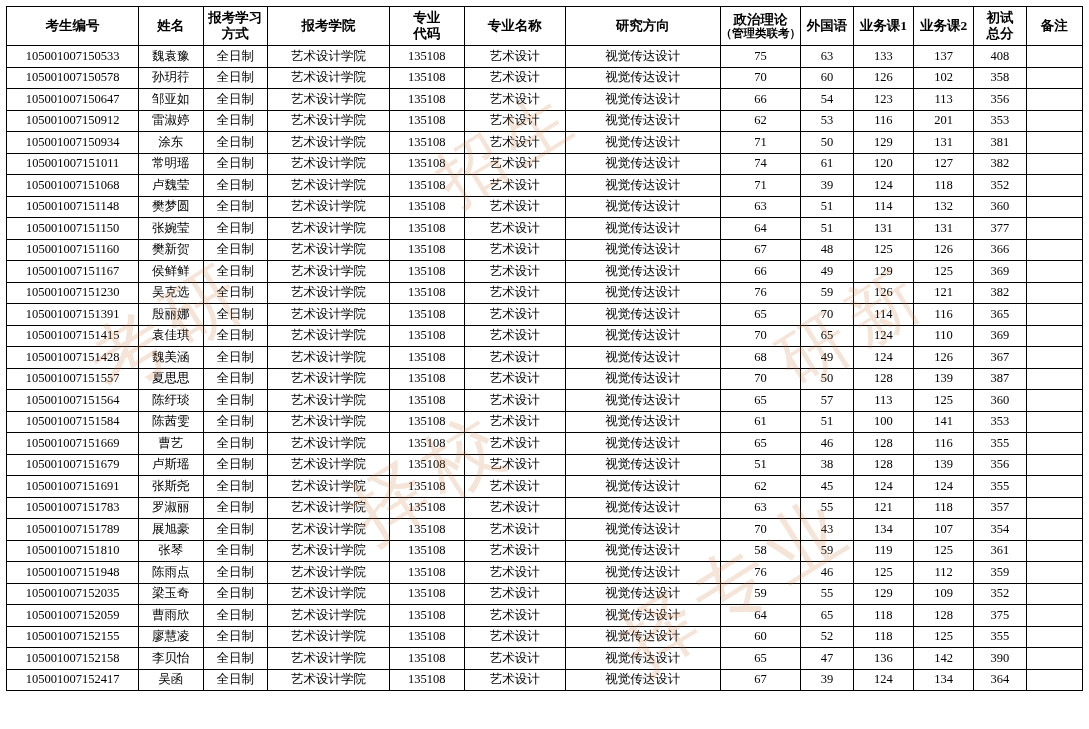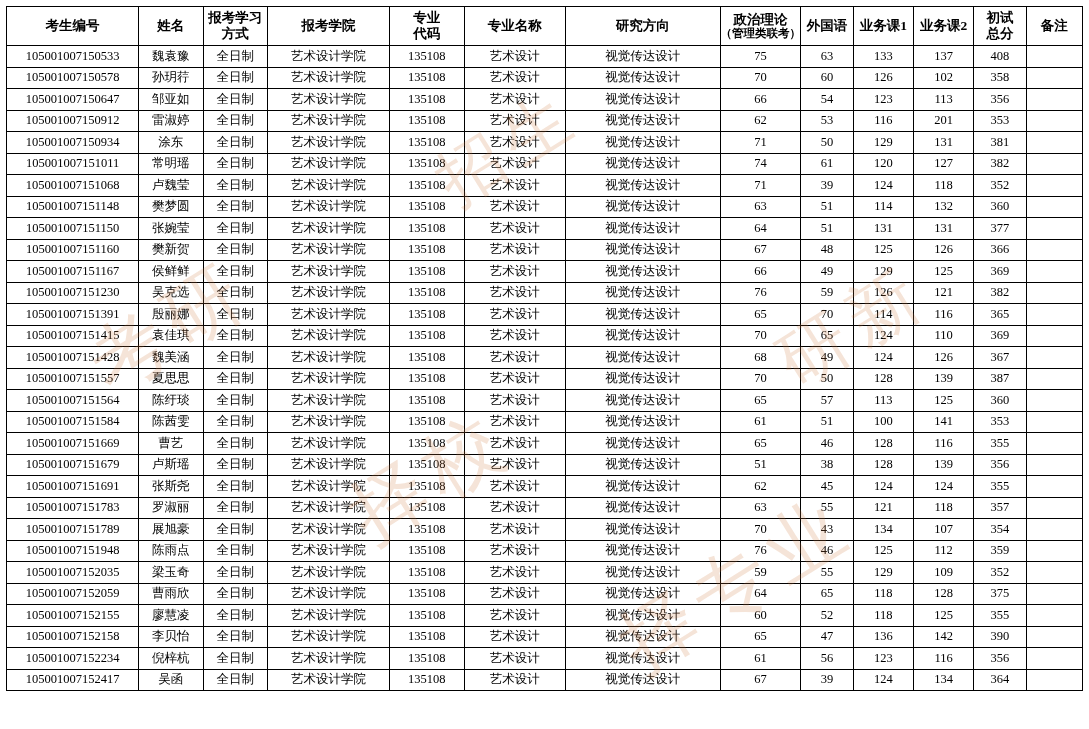--- a/index.html
+++ b/index.html
@@ -462,20 +462,35 @@
           <td class="col-majorname">艺术设计</td>
           <td class="col-research">视觉传达设计</td>
           <td class="col-politics">70</td>
           <td class="col-foreign">43</td>
           <td class="col-prof1">134</td>
           <td class="col-prof2">107</td>
           <td class="col-total">354</td>
           <td class="col-remark"></td>
         </tr>
         <tr>
+          <td class="col-id">105001007151810</td>
+          <td class="col-name">张琴</td>
+          <td class="col-mode">全日制</td>
+          <td class="col-college">艺术设计学院</td>
+          <td class="col-majorcode">135108</td>
+          <td class="col-majorname">艺术设计</td>
+          <td class="col-research">视觉传达设计</td>
+          <td class="col-politics">58</td>
+          <td class="col-foreign">59</td>
+          <td class="col-prof1">119</td>
+          <td class="col-prof2">125</td>
+          <td class="col-total">361</td>
+          <td class="col-remark"></td>
+        </tr>
+        <tr>
           <td class="col-id">105001007151948</td>
           <td class="col-name">陈雨点</td>
           <td class="col-mode">全日制</td>
           <td class="col-college">艺术设计学院</td>
           <td class="col-majorcode">135108</td>
           <td class="col-majorname">艺术设计</td>
           <td class="col-research">视觉传达设计</td>
           <td class="col-politics">76</td>
           <td class="col-foreign">46</td>
           <td class="col-prof1">125</td>
@@ -534,35 +549,20 @@
           <td class="col-mode">全日制</td>
           <td class="col-college">艺术设计学院</td>
           <td class="col-majorcode">135108</td>
           <td class="col-majorname">艺术设计</td>
           <td class="col-research">视觉传达设计</td>
           <td class="col-politics">65</td>
           <td class="col-foreign">47</td>
           <td class="col-prof1">136</td>
           <td class="col-prof2">142</td>
           <td class="col-total">390</td>
-          <td class="col-remark"></td>
-        </tr>
-        <tr>
-          <td class="col-id">105001007152234</td>
-          <td class="col-name">倪梓杭</td>
-          <td class="col-mode">全日制</td>
-          <td class="col-college">艺术设计学院</td>
-          <td class="col-majorcode">135108</td>
-          <td class="col-majorname">艺术设计</td>
-          <td class="col-research">视觉传达设计</td>
-          <td class="col-politics">61</td>
-          <td class="col-foreign">56</td>
-          <td class="col-prof1">123</td>
-          <td class="col-prof2">116</td>
-          <td class="col-total">356</td>
           <td class="col-remark"></td>
         </tr>
         <tr>
           <td class="col-id">105001007152417</td>
           <td class="col-name">吴函</td>
           <td class="col-mode">全日制</td>
           <td class="col-college">艺术设计学院</td>
           <td class="col-majorcode">135108</td>
           <td class="col-majorname">艺术设计</td>
           <td class="col-research">视觉传达设计</td>

